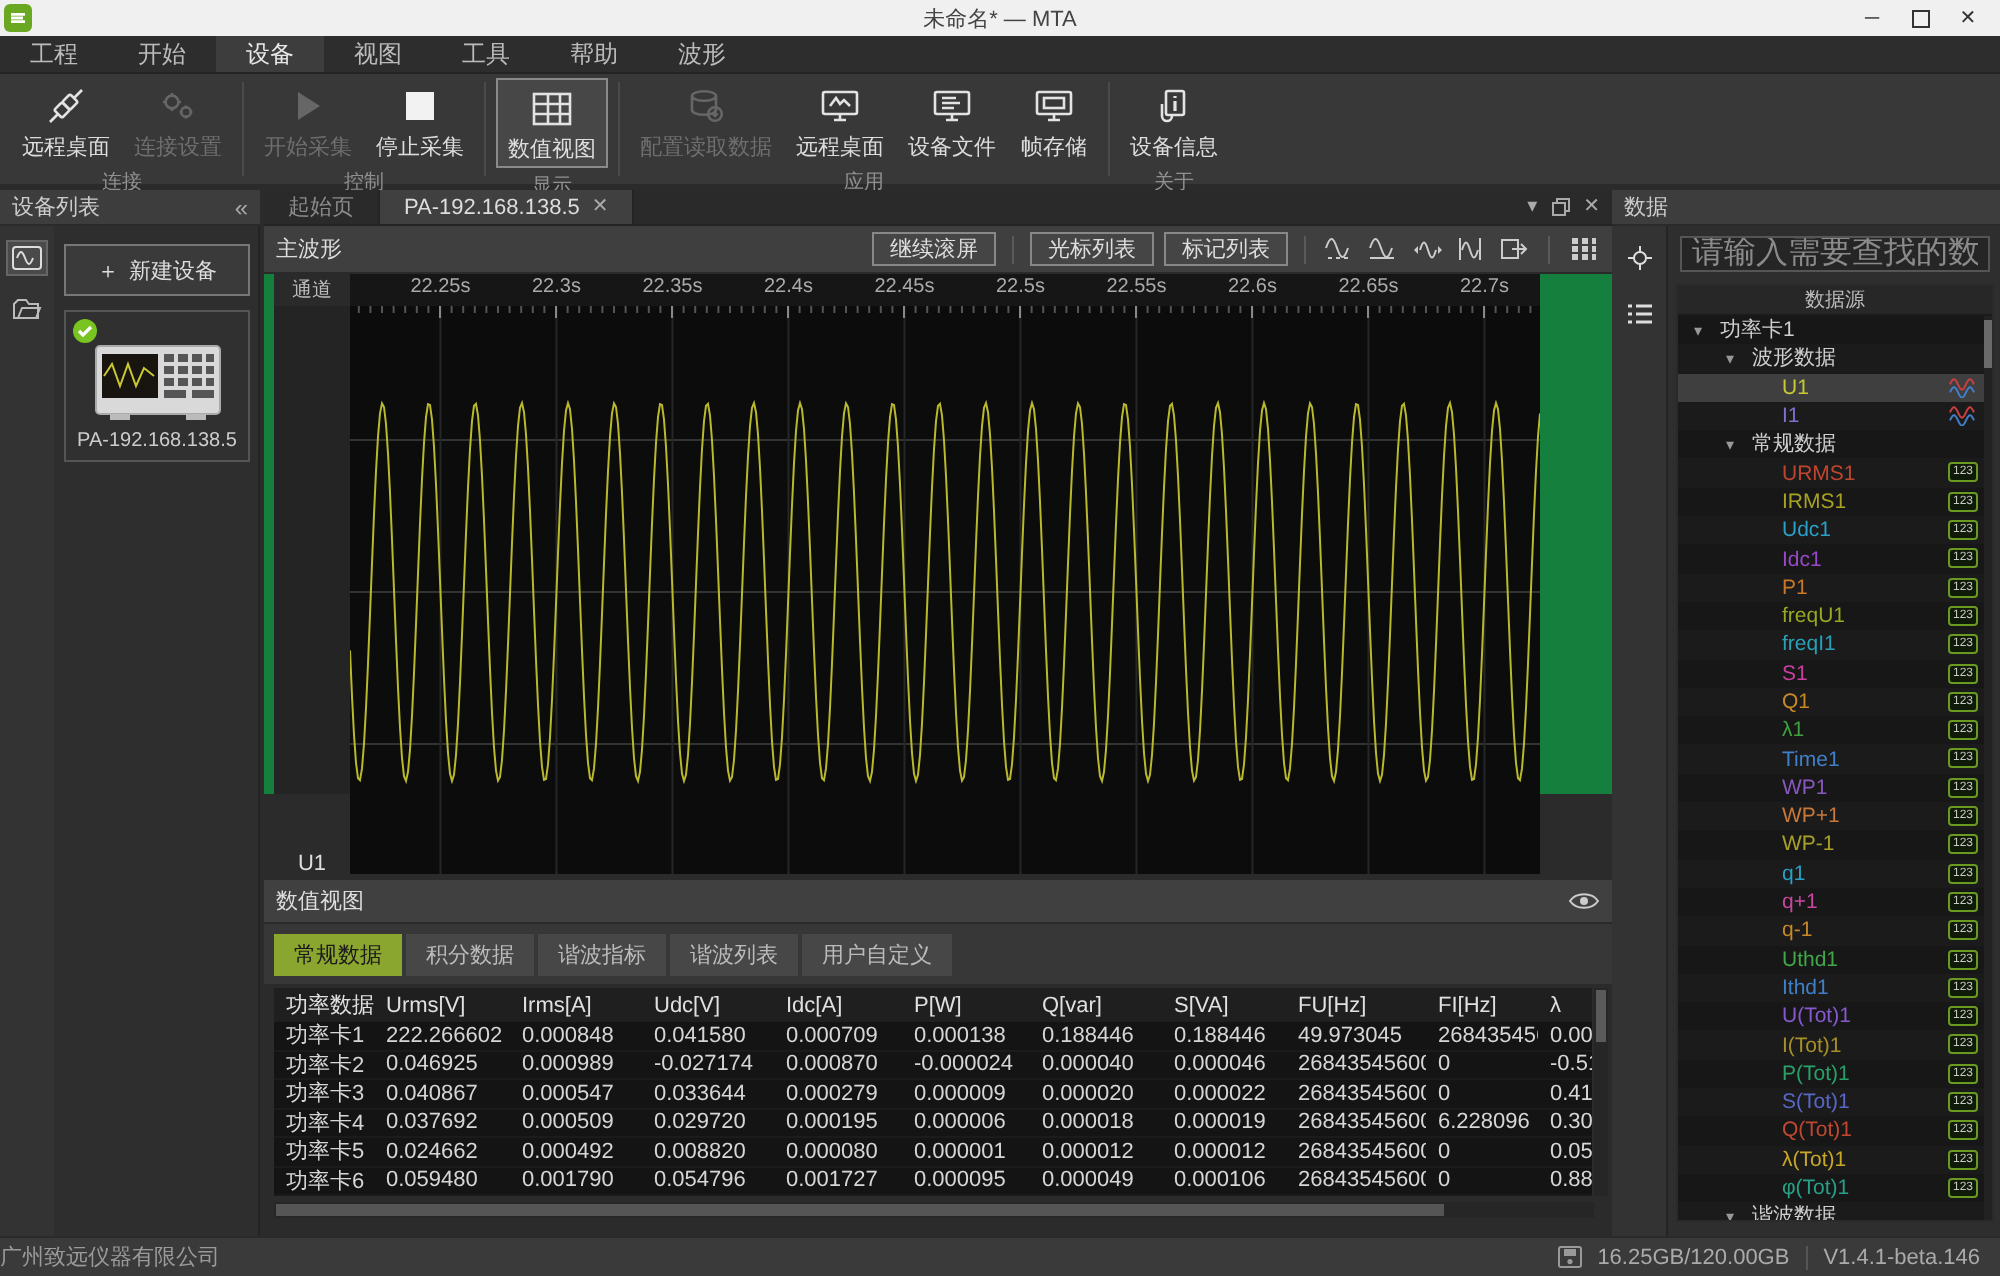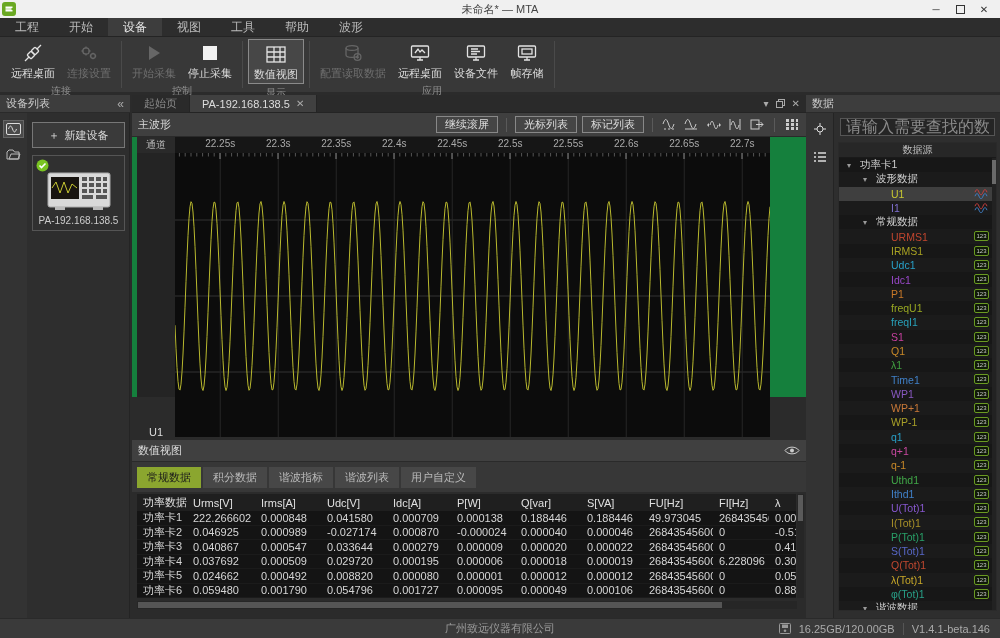--- a/index.html
+++ b/index.html
@@ -27,21 +27,21 @@
   .rbtn .ricon{height:22px;display:flex;align-items:center;justify-content:center;color:#e3e3e3;}
   .rbtn .rlabel{font-size:11px;margin-top:2px;white-space:nowrap;}
   .rbtn.disabled{color:#6e6e6e;}
   .rbtn.disabled .ricon{color:#666;}
   .rbtn.active{background:#474747;border:1px solid #8a8a8a;}
   .rglabel{text-align:center;font-size:10px;color:#909090;padding:2px 0 3px 0;}
   .rsep{width:1px;background:#4a4a4a;margin:4px 1px;}
 
   
   .statusbar{position:absolute;left:0;top:618px;right:0;height:20px;background:#3a3a3a;border-top:1px solid #2a2a2a;display:flex;align-items:center;font-size:11px;color:#9a9a9a;}
-  .status-company{position:absolute;left:0;right:0;text-align:center;}
+  .status-company{position:absolute;left:0;right:0;}
   .status-right{margin-left:auto;display:flex;align-items:center;gap:8px;padding-right:10px;z-index:2;color:#aaa;}
   .status-sep{width:1px;height:12px;background:#555;}
 
   
   .panel-header{position:absolute;height:18px;background:#3d3d3d;display:flex;align-items:center;font-size:11px;color:#ccc;padding:0 6px;border-bottom:1px solid #2a2a2a;}
   .lp-header{left:0;top:95px;width:130px;}
   .lp-collapse{margin-left:auto;color:#aaa;font-size:12px;}
   .lp-strip{position:absolute;left:0;top:113px;width:27px;bottom:20px;background:#333;display:flex;flex-direction:column;align-items:center;padding-top:8px;gap:10px;}
   .strip-icon{width:19px;height:16px;display:flex;align-items:center;justify-content:center;color:#ddd;}
   .strip-icon.sel{background:#4a4a4a;outline:1px solid #666;}
@@ -250,20 +250,35 @@
                 <path d="M7 16h6M10 13v3" stroke="currentColor" fill="none" stroke-width="1.3"></path>
                 <rect x="5" y="5" width="10" height="5" stroke="currentColor" fill="none" stroke-width="1.3"></rect>
               </svg>
             </span>
             <span class="rlabel">帧存储</span>
           </div>
         </div>
         <div class="rglabel">应用</div>
       </div>
       <div class="rsep"></div>
+      <div class="rgroup">
+        <div class="rbtns">
+          <div class="rbtn">
+            <span class="ricon">
+              <svg width="18" height="18" viewBox="0 0 18 18">
+                <rect x="5" y="1.5" width="9" height="12" rx="1" stroke="currentColor" fill="none" stroke-width="1.3"></rect>
+                <path d="M9.5 4v1M9.5 6.5v5" stroke="currentColor" stroke-width="1.6"></path>
+                <path d="M3 8v6a2.5 2.5 0 0 0 5 0" stroke="currentColor" fill="none" stroke-width="1.3"></path>
+              </svg>
+            </span>
+            <span class="rlabel">设备信息</span>
+          </div>
+        </div>
+        <div class="rglabel">关于</div>
+      </div>
     </div>
 
   <div class="panel-header lp-header">
     <span>设备列表</span>
     <span class="lp-collapse">«</span>
   </div>
   <div class="lp-strip">
     <span class="strip-icon sel">
       <svg width="15" height="12" viewBox="0 0 15 12">
           <rect x="0.5" y="0.5" width="14" height="11" rx="1.5" fill="none" stroke="#ddd"></rect>

